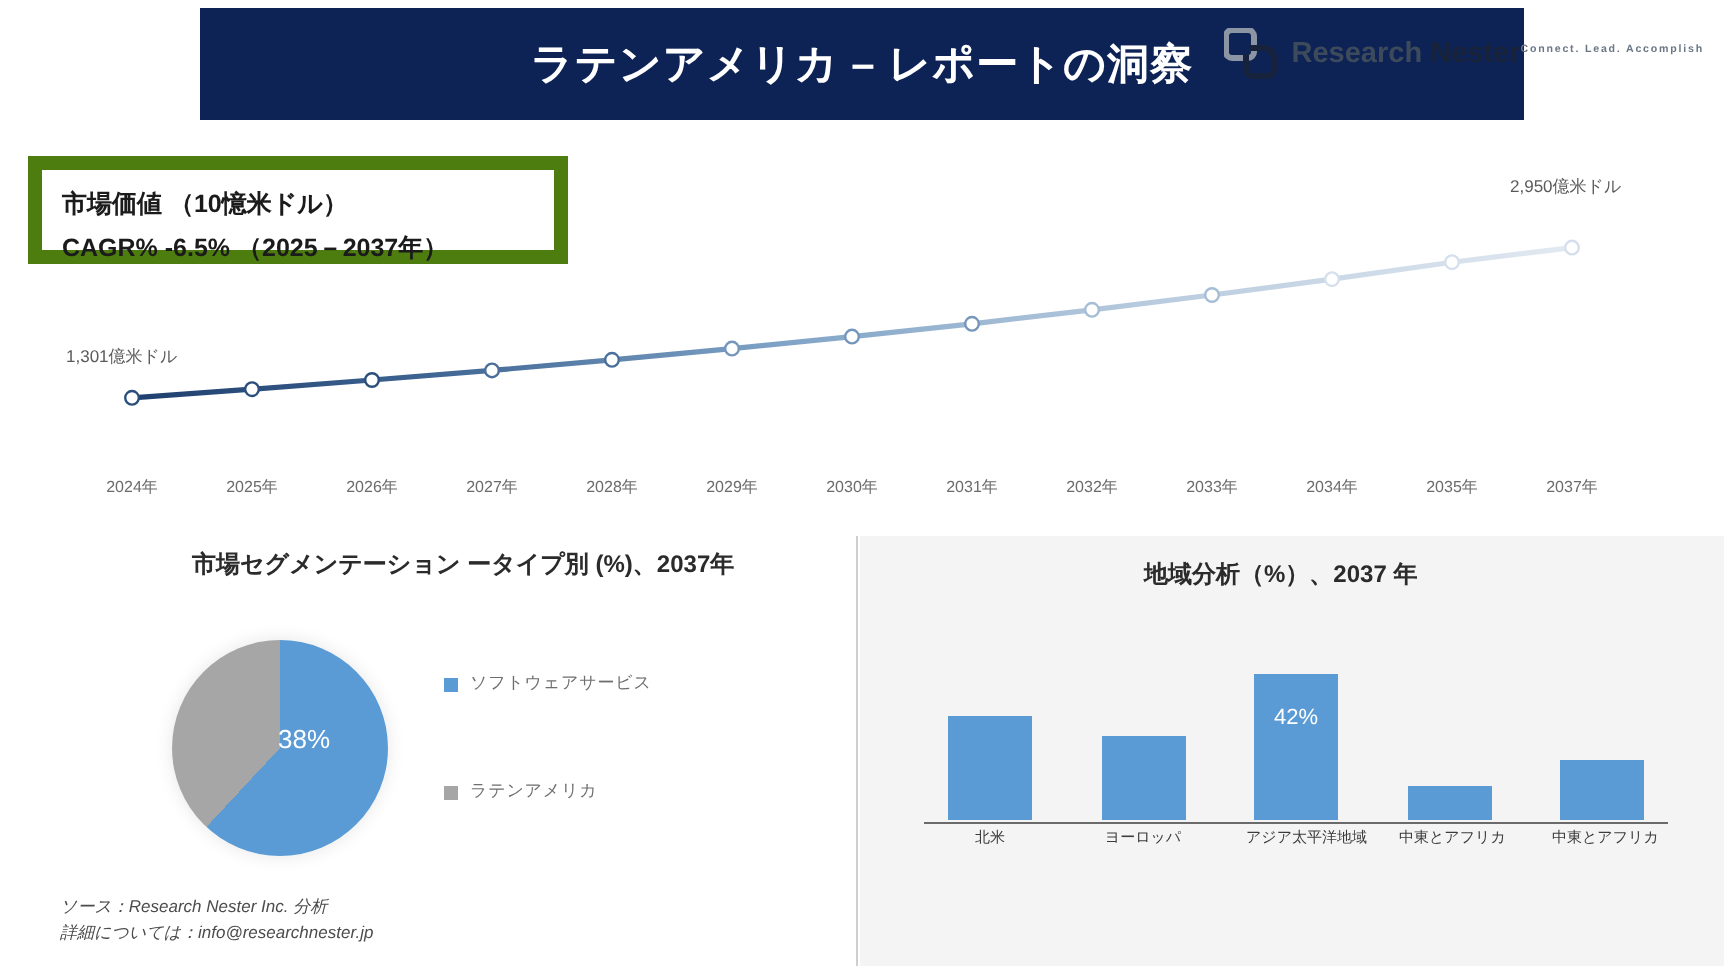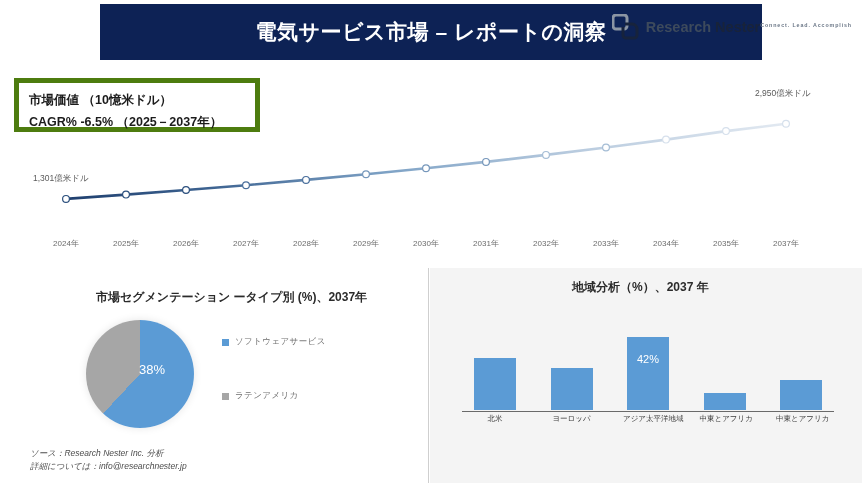--- a/index.html
+++ b/index.html
@@ -24,22 +24,22 @@
   }
   .logo-mark { width:28px; height:26px; flex:none; }
   .logo-text { display:flex; line-height:1; }
   .logo-line1 { font-size:14.5px; font-weight:700; color:#3d4a5c; white-space:nowrap; }
   .logo-line1 .nester { color:#18233a; }
   .logo-line2 { font-size:5.3px; font-weight:700; color:#6a7686;
     letter-spacing:.9px; margin-top:3px; white-space:nowrap; }
 
   
   .kpi-box {
-    position:absolute; left:14px; top:78px; width:246px; height:54px;
-    border:5px solid #4d7c0f; background:#fff;
+    position:absolute; left:14px; top:78px; width:270px; height:54px;
+    border:7px solid #4d7c0f; background:#fff;
     padding:6px 10px 0 10px;
   }
   .kpi-line { font-size:12.5px; font-weight:700; color:#1b1b1b;
     line-height:22px; white-space:nowrap; }
 
   
   .line-chart { position:absolute; left:0; top:60px; width:862px; height:200px; }
   .endpoint-label {
     position:absolute; font-size:8.5px; color:#5a5a5a; white-space:nowrap;
   }
@@ -62,21 +62,21 @@
   }
   .right-panel {
     position:absolute; left:430px; top:2px; width:432px; height:215px;
     background:#f4f4f4;
   }
 
   .sec-title {
     position:absolute; font-size:12px; font-weight:700; color:#2b2b2b;
     white-space:nowrap;
   }
-  #pie-title { left:96px; top:23px; }
+  #pie-title { left:96px; top:8px; }
   #bar-title { left:572px; top:13px; }
 
   
   .pie {
     position:absolute; left:86px; top:320px; width:108px; height:108px;
     border-radius:50%;
     background: conic-gradient(from 0deg, #5b9bd5 0deg 223deg, #a6a6a6 223deg 360deg);
     box-shadow:0 0 9px rgba(0,0,0,.10);
   }
   .pie-pct {
@@ -115,21 +115,21 @@
   }
   .bar-label { width:50px; text-align:center; font-size:7.5px; color:#3b3b3b;
     white-space:nowrap; }
 </style>
 </head>
 <body>
 
 <div id="root">
 
   <div class="header-band">
-    <div class="header-title">電気サービス市場 – レポートの洞察</div>
+    <div class="header-title">ラテンアメリカ – レポートの洞察</div>
   </div>
 
   <div class="logo-wrap">
     <span class="logo-mark">
       <svg width="28" height="26" viewBox="0 0 28 26">
         <rect x="1" y="1" width="14" height="14" rx="3" fill="none" stroke="#8b95a3" stroke-width="3"></rect>
         <path d="M13 10 h7 a5 5 0 0 1 5 5 v6 a3 3 0 0 1 -3 3 h-8 a3 3 0 0 1 -3 -3 v-8" fill="none" stroke="#17233c" stroke-width="3" stroke-linejoin="round"></path>
       </svg>
     </span>
     <span class="logo-text">

